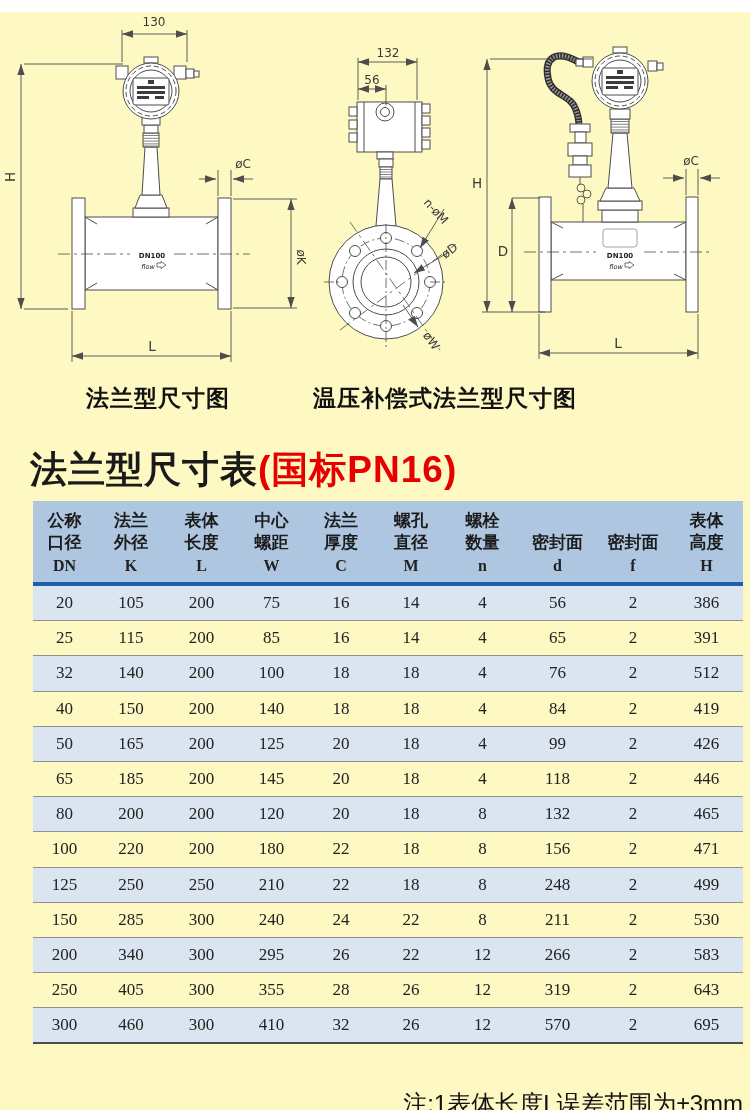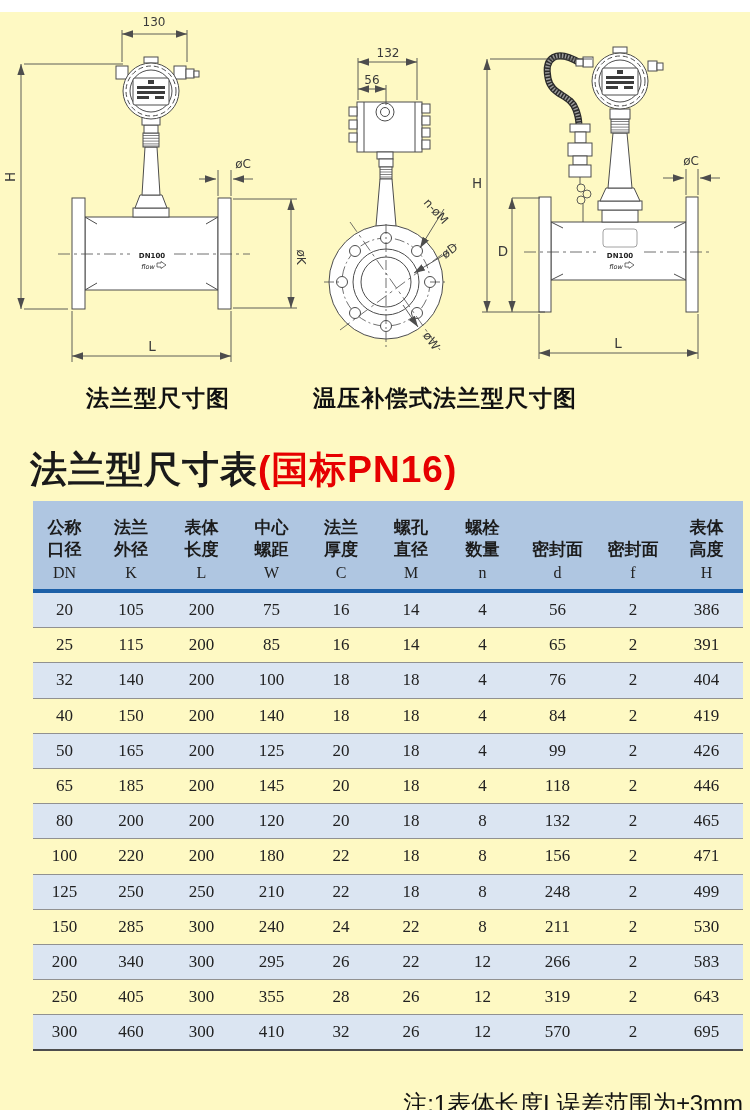--- a/index.html
+++ b/index.html
@@ -17,23 +17,23 @@
   .caption.c-left{left:58px;width:200px;}
   .caption.c-right{left:285px;width:320px;}
   
   .title{position:absolute;left:30px;top:433px;font-size:37px;font-weight:700;
          letter-spacing:1px;white-space:nowrap;}
   .title .red{color:#e60000;}
   
   table.dim{position:absolute;left:33px;top:489px;width:710px;border-collapse:collapse;
             table-layout:fixed;text-align:center;}
   table.dim thead th{background:#afc6e1;border-bottom:4px solid #1d60a8;
-                     vertical-align:bottom;padding:16px 0 6px 0;font-weight:600;}
+                     vertical-align:bottom;padding:9px 0 6px 0;font-weight:600;}
   table.dim thead .cn{font-size:17px;line-height:22px;height:22px;color:#1c1c1c;}
-  table.dim thead .code{font-family:"Liberation Serif","DejaVu Serif",serif;font-weight:400;
+  table.dim thead .code{font-family:"Liberation Serif","DejaVu Serif",serif;font-weight:700;
                         font-size:16px;line-height:20px;height:20px;margin-top:2px;color:#222;}
   table.dim tbody td{font-family:"Liberation Serif","DejaVu Serif",serif;font-size:17px;
                      color:#222;height:34.2px;padding:0;border-top:1px solid #919191;}
   table.dim tbody tr:first-child td{border-top:none;}
   table.dim tbody tr:last-child td{border-bottom:2px solid #4d4d4d;}
   table.dim tbody tr.alt td{background:#dbe5f2;}
   
   .note{position:absolute;right:7px;top:1076px;font-size:24px;font-weight:500;color:#111;}
 </style>
 </head>
@@ -360,21 +360,21 @@
         <tr class="alt">
           <td>32</td>
           <td>140</td>
           <td>200</td>
           <td>100</td>
           <td>18</td>
           <td>18</td>
           <td>4</td>
           <td>76</td>
           <td>2</td>
-          <td>404</td>
+          <td>512</td>
         </tr>
         <tr>
           <td>40</td>
           <td>150</td>
           <td>200</td>
           <td>140</td>
           <td>18</td>
           <td>18</td>
           <td>4</td>
           <td>84</td>

